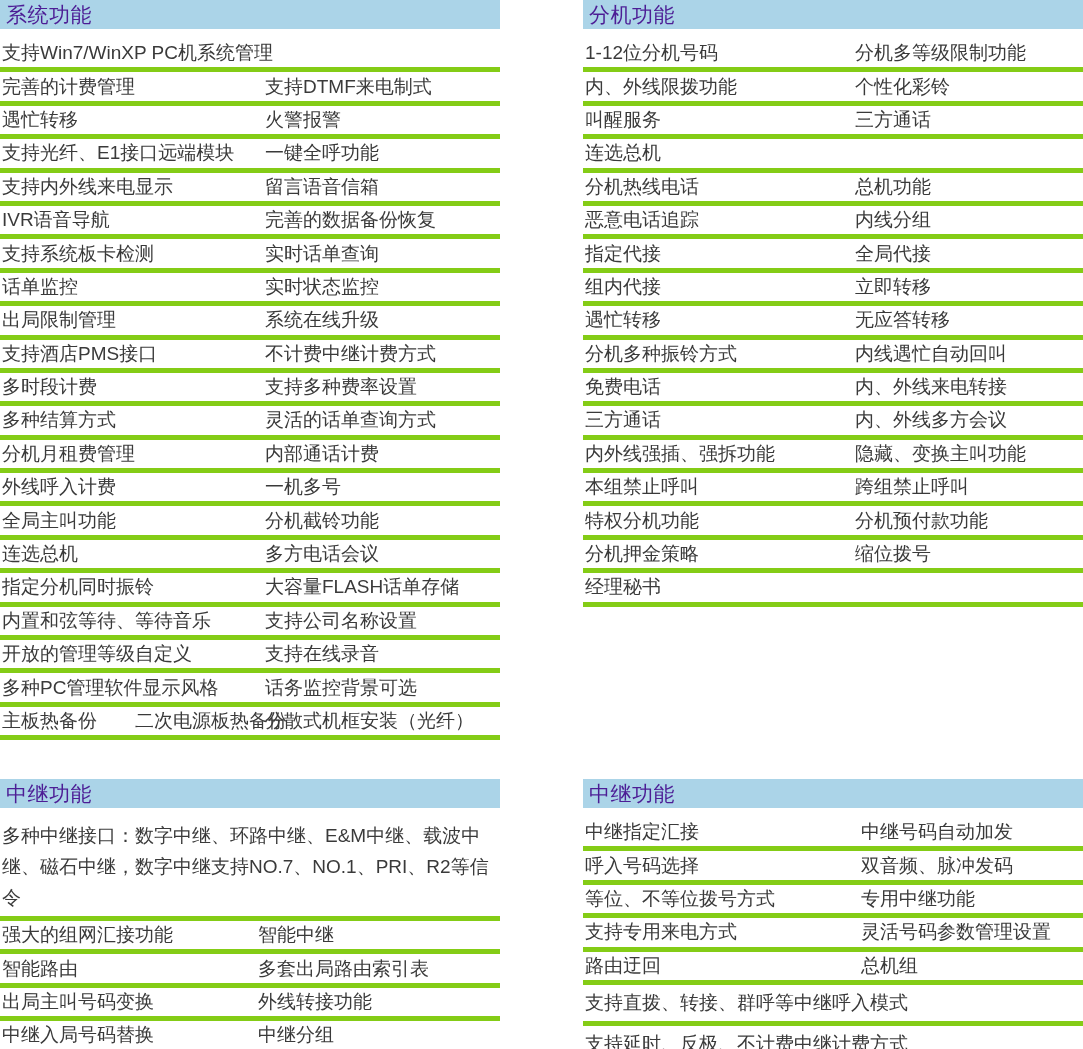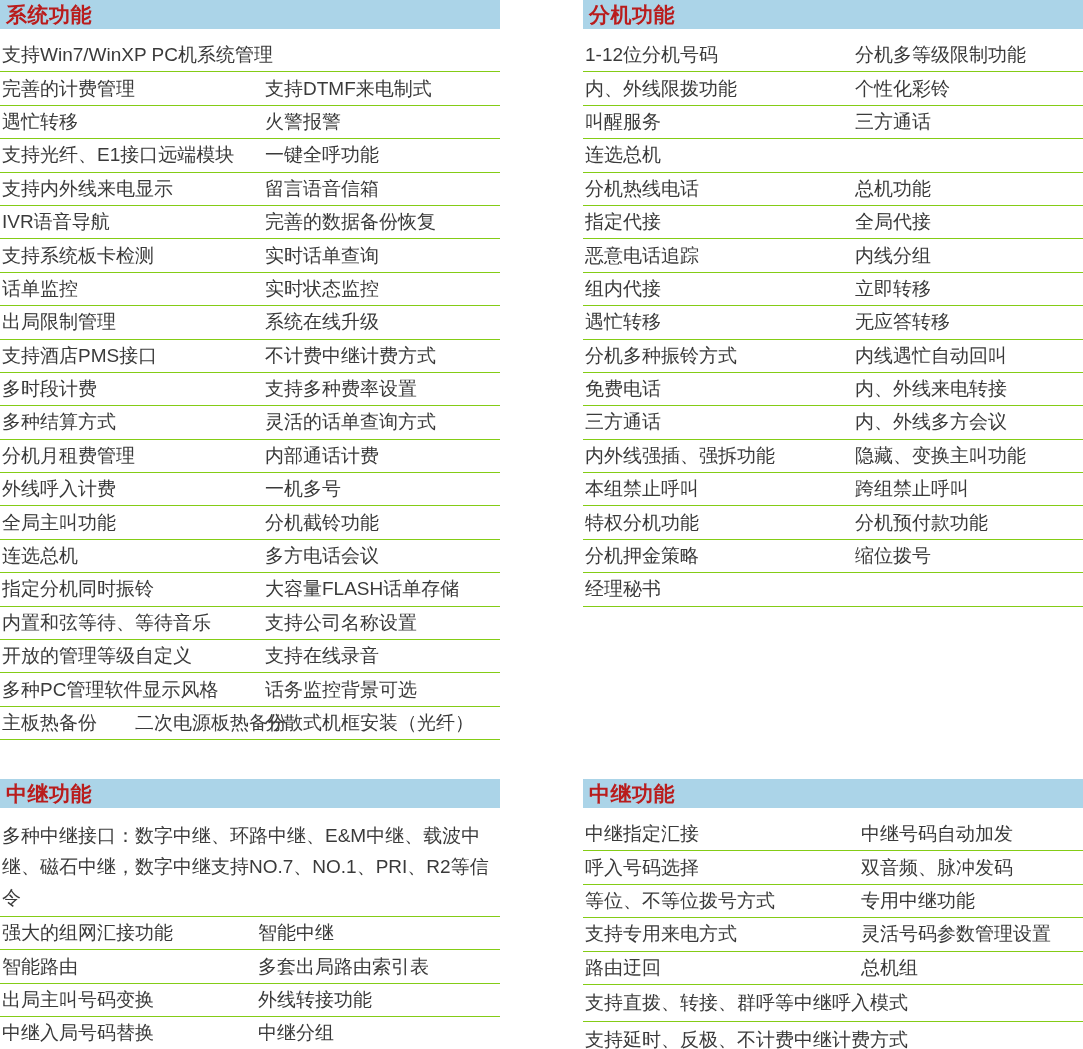--- a/index.html
+++ b/index.html
@@ -13,28 +13,28 @@
   .col-a { left:0; width:500px; }
   .col-b { left:583px; width:500px; }
   .row-top { top:0; }
   .row-bottom { top:779px; }
   .panel-header {
     height:29px; background:#abd4e8;
     display:flex; align-items:center;
     padding-left:6px;
   }
   .panel-title {
-    font-size:21px; font-weight:bold; color:#b91c1c;
+    font-size:21px; font-weight:normal; color:#4c1d95;
     letter-spacing:0.5px; white-space:nowrap;
   }
   .rows { padding-top:10px; }
   .row {
     display:flex; align-items:center;
     min-height:33.4px;
-    border-bottom:1px solid #84cc16;
+    border-bottom:5px solid #84cc16;
     font-size:19px; color:#3a3a3a;
     padding-left:2px;
   }
   .row .c1 { flex:none; white-space:nowrap; }
   .row .c2 { flex:1; white-space:nowrap; }
   .p0 .c1 { width:263px; }
   .p1 .c1 { width:270px; }
   .p2 .c1 { width:256px; }
   .p3 .c1 { width:276px; }
   .row.span { align-items:flex-start; }
@@ -157,28 +157,28 @@
           <span class="c2">三方通话</span>
         </div>
         <div class="row">
           <span class="c2">连选总机</span>
         </div>
         <div class="row">
           <span class="c1">分机热线电话</span>
           <span class="c2">总机功能</span>
         </div>
         <div class="row">
+          <span class="c1">恶意电话追踪</span>
+          <span class="c2">内线分组</span>
+        </div>
+        <div class="row">
           <span class="c1">指定代接</span>
           <span class="c2">全局代接</span>
         </div>
         <div class="row">
-          <span class="c1">恶意电话追踪</span>
-          <span class="c2">内线分组</span>
-        </div>
-        <div class="row">
           <span class="c1">组内代接</span>
           <span class="c2">立即转移</span>
         </div>
         <div class="row">
           <span class="c1">遇忙转移</span>
           <span class="c2">无应答转移</span>
         </div>
         <div class="row">
           <span class="c1">分机多种振铃方式</span>
           <span class="c2">内线遇忙自动回叫</span>

